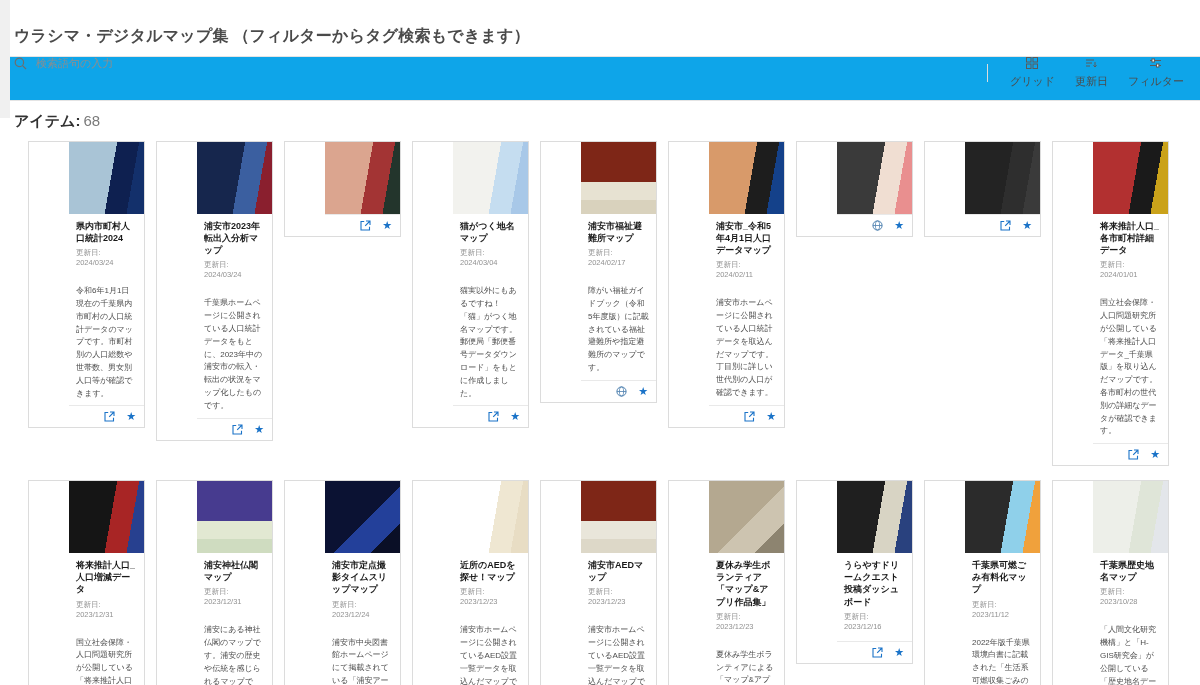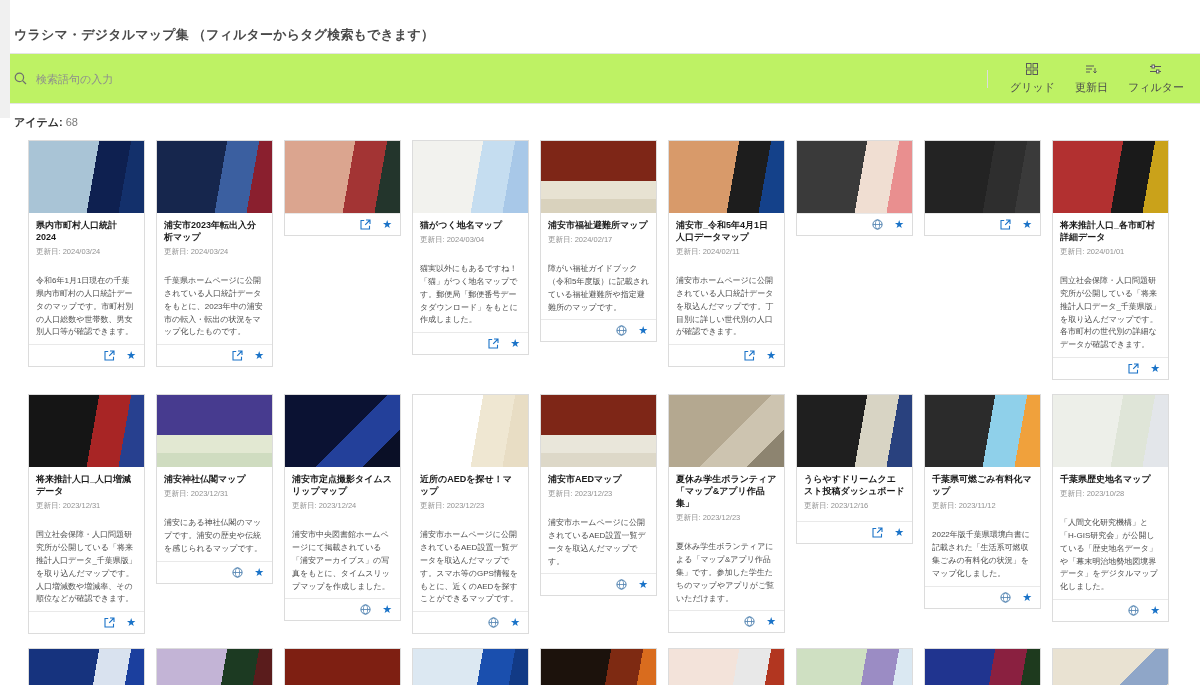--- a/index.html
+++ b/index.html
@@ -10,56 +10,56 @@
     color: #4c4c4c;
   }
   :root { --accent: #1a73c8; }
 
   .left-strip {
     position: absolute; left: 0; top: 0; width: 10px; height: 118px;
     background: #f0f0f0;
   }
 
   .page-header { padding: 26px 14px 9px 14px; }
-  .page-title { font-size: 13px; color: #4a4a4a; font-weight: bold; letter-spacing: .2px; }
+  .page-title { font-size: 16px; color: #4a4a4a; font-weight: bold; letter-spacing: .2px; }
 
   .search-band {
-    height: 51px; background: #bef264;
+    height: 45px; background: #0ea5e9;
     border-top: 1px solid #e4e4e4; border-bottom: 1px solid #e4e4e4;
-    display: flex; align-items: center; padding: 0 16px 0 14px;
+    display: flex; align-items: flex-start; padding: 0 16px 0 14px;
   }
   .search-icon { display: inline-flex; margin-right: 9px; }
   .search-input {
     flex: 1; border: none; background: transparent; outline: none;
     font-size: 11px; color: #333;
     font-family: "Liberation Sans", "DejaVu Sans", sans-serif;
   }
   .search-input::placeholder { color: #8d8d8d; }
   .band-controls { display: flex; align-items: center; gap: 20px; }
   .band-divider { width: 1px; height: 18px; background: #dcdcdc; margin-right: 2px; }
   .band-btn {
     display: inline-flex; align-items: center; gap: 5px;
     font-size: 11px; color: #4c4c4c; cursor: pointer; white-space: nowrap; flex-direction: column;
   }
   .band-btn svg { display: block; }
 
-  .meta-row { padding: 11px 17px 7px 14px; font-size: 11px; }
+  .meta-row { padding: 11px 17px 7px 14px; font-size: 15px; }
   .items-label { color: #323232; font-weight: bold; }
   .items-count { color: #7a7a7a; margin-left: 3px; font-weight: normal; }
 
   .grid {
     padding: 3px 10px 0 28px;
     display: grid;
     grid-template-columns: repeat(9, 117px);
     column-gap: 11px; row-gap: 14px;
     align-items: start;
   }
   .card {
     background: #fff; border: 1px solid #dcdcdc;
-    display: flex; flex-direction: column;
+    display: flex; flex-direction: column; padding-left: 40px;
   }
   .thumb { height: 72px; width: 100%; flex: none; }
   .card-body { padding: 6px 7px 5px 7px; }
   .card-title {
     font-size: 9px; font-weight: bold; color: #1a1a1a;
     line-height: 1.35; margin-bottom: 4px;
   }
   .card-date { font-size: 7.5px; color: #919191; margin-bottom: 5px; }
   .card-desc { font-size: 8px; color: #4c4c4c; line-height: 1.6; margin-top: 18px; }
   .card-footer {

